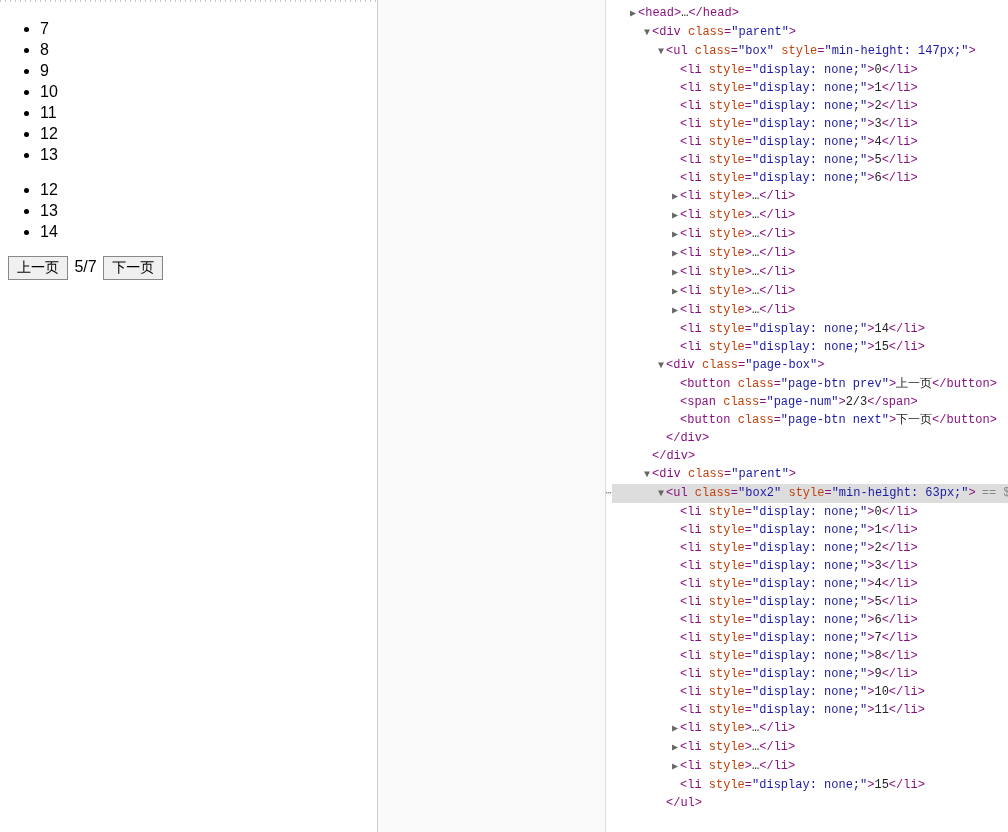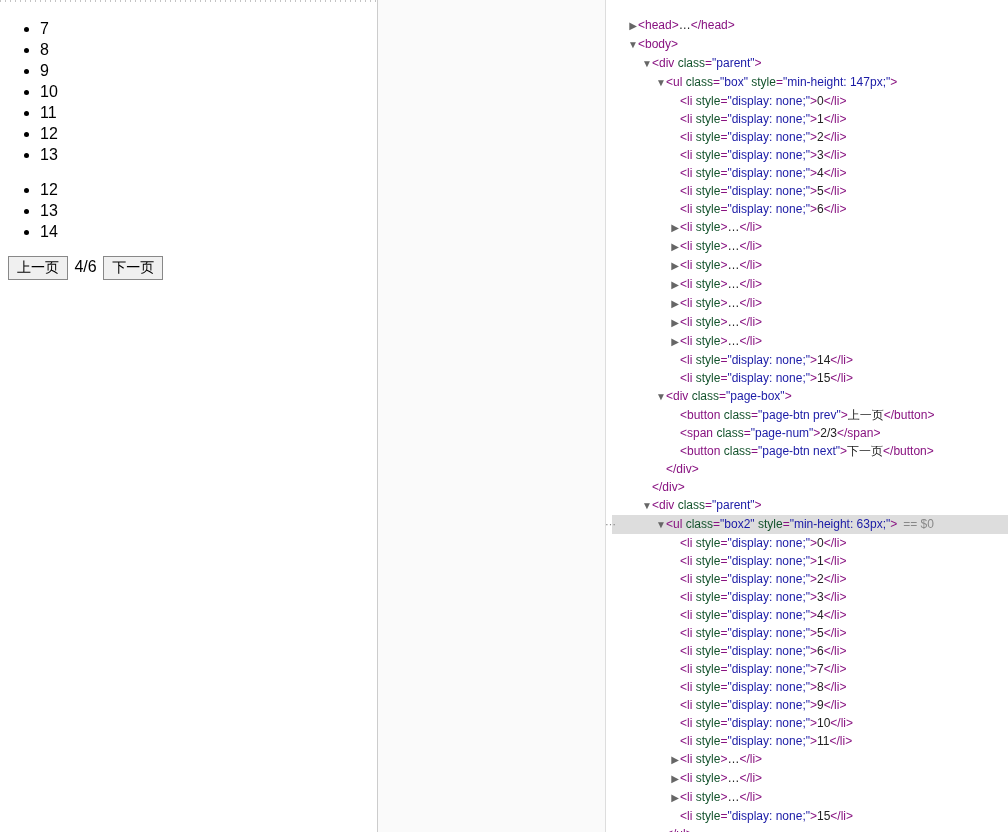--- a/index.html
+++ b/index.html
@@ -63,45 +63,45 @@
   width: 228px;
   background: #fafafa;
   border-right: 1px solid #ddd;
 }
 
 
 .right-panel {
   flex: 1;
   background: #fff;
   overflow-y: auto;
-  font-family: Liberation Sans, sans-serif;
+  font-family: Liberation Mono, monospace;
   font-size: 12px;
   line-height: 18px;
-  padding: 16px 0 2px 6px;
+  padding: 4px 0 2px 6px;
   color: #222;
   position: relative;
 }
 .dom-line {
   white-space: nowrap;
   padding-left: 0;
 }
 .dom-line .indent { display: inline-block; }
 .caret {
   display: inline-block;
   width: 10px;
   text-align: center;
   color: #666;
   font-size: 10px;
 }
 .caret.open::before { content: "▼"; }
 .caret.closed::before { content: "▶"; }
 .caret.none::before { content: ""; }
 
 .tag { color: #881280; }
-.attr-name { color: #14532d; }
+.attr-name { color: #c2410c; }
 .attr-val { color: #1a1aa6; }
 .text-node { color: #222; }
 .punct { color: #881280; }
 
 .highlighted {
   background: #ddd;
 }
 .hl-hint {
   color: #888;
   margin-left: 6px;
@@ -129,30 +129,29 @@
       <li>13</li>
     </ul>
 
   <ul class="rendered-list" id="list2">
       <li>12</li>
       <li>13</li>
       <li>14</li>
     </ul>
   <div class="page-box">
     <button class="page-btn">上一页</button>
-    <span class="page-num">4/6</span>
+    <span class="page-num">5/7</span>
     <button class="page-btn">下一页</button>
   </div>
 </div>
 
 <div class="middle-gap"></div>
 
 <div class="right-panel" id="domTree">
     <div class="dom-line"><span class="indent" style="width:16px"></span><span class="caret closed"></span><span class="punct">&lt;</span><span class="tag">head</span><span class="punct">&gt;</span><span class="text-node">…</span><span class="punct">&lt;/</span><span class="tag">head</span><span class="punct">&gt;</span></div>
-    <div class="dom-line"><span class="indent" style="width:16px"></span><span class="caret open"></span><span class="punct">&lt;</span><span class="tag">body</span><span class="punct">&gt;</span></div>
     <div class="dom-line"><span class="indent" style="width:30px"></span><span class="caret open"></span><span class="punct">&lt;</span><span class="tag">div</span> <span class="attr-name">class</span><span class="punct">=</span><span class="attr-val">"parent"</span><span class="punct">&gt;</span></div>
     <div class="dom-line"><span class="indent" style="width:44px"></span><span class="caret open"></span><span class="punct">&lt;</span><span class="tag">ul</span> <span class="attr-name">class</span><span class="punct">=</span><span class="attr-val">"box"</span> <span class="attr-name">style</span><span class="punct">=</span><span class="attr-val">"min-height: 147px;"</span><span class="punct">&gt;</span></div>
     <div class="dom-line"><span class="indent" style="width:58px"></span><span class="caret none"></span><span class="punct">&lt;</span><span class="tag">li</span> <span class="attr-name">style</span><span class="punct">=</span><span class="attr-val">"display: none;"</span><span class="punct">&gt;</span><span class="text-node">0</span><span class="punct">&lt;/</span><span class="tag">li</span><span class="punct">&gt;</span></div>
     <div class="dom-line"><span class="indent" style="width:58px"></span><span class="caret none"></span><span class="punct">&lt;</span><span class="tag">li</span> <span class="attr-name">style</span><span class="punct">=</span><span class="attr-val">"display: none;"</span><span class="punct">&gt;</span><span class="text-node">1</span><span class="punct">&lt;/</span><span class="tag">li</span><span class="punct">&gt;</span></div>
     <div class="dom-line"><span class="indent" style="width:58px"></span><span class="caret none"></span><span class="punct">&lt;</span><span class="tag">li</span> <span class="attr-name">style</span><span class="punct">=</span><span class="attr-val">"display: none;"</span><span class="punct">&gt;</span><span class="text-node">2</span><span class="punct">&lt;/</span><span class="tag">li</span><span class="punct">&gt;</span></div>
     <div class="dom-line"><span class="indent" style="width:58px"></span><span class="caret none"></span><span class="punct">&lt;</span><span class="tag">li</span> <span class="attr-name">style</span><span class="punct">=</span><span class="attr-val">"display: none;"</span><span class="punct">&gt;</span><span class="text-node">3</span><span class="punct">&lt;/</span><span class="tag">li</span><span class="punct">&gt;</span></div>
     <div class="dom-line"><span class="indent" style="width:58px"></span><span class="caret none"></span><span class="punct">&lt;</span><span class="tag">li</span> <span class="attr-name">style</span><span class="punct">=</span><span class="attr-val">"display: none;"</span><span class="punct">&gt;</span><span class="text-node">4</span><span class="punct">&lt;/</span><span class="tag">li</span><span class="punct">&gt;</span></div>
     <div class="dom-line"><span class="indent" style="width:58px"></span><span class="caret none"></span><span class="punct">&lt;</span><span class="tag">li</span> <span class="attr-name">style</span><span class="punct">=</span><span class="attr-val">"display: none;"</span><span class="punct">&gt;</span><span class="text-node">5</span><span class="punct">&lt;/</span><span class="tag">li</span><span class="punct">&gt;</span></div>
     <div class="dom-line"><span class="indent" style="width:58px"></span><span class="caret none"></span><span class="punct">&lt;</span><span class="tag">li</span> <span class="attr-name">style</span><span class="punct">=</span><span class="attr-val">"display: none;"</span><span class="punct">&gt;</span><span class="text-node">6</span><span class="punct">&lt;/</span><span class="tag">li</span><span class="punct">&gt;</span></div>
     <div class="dom-line"><span class="indent" style="width:58px"></span><span class="caret closed"></span><span class="punct">&lt;</span><span class="tag">li</span> <span class="attr-name">style</span><span class="punct">&gt;</span><span class="text-node">…</span><span class="punct">&lt;/</span><span class="tag">li</span><span class="punct">&gt;</span></div>

